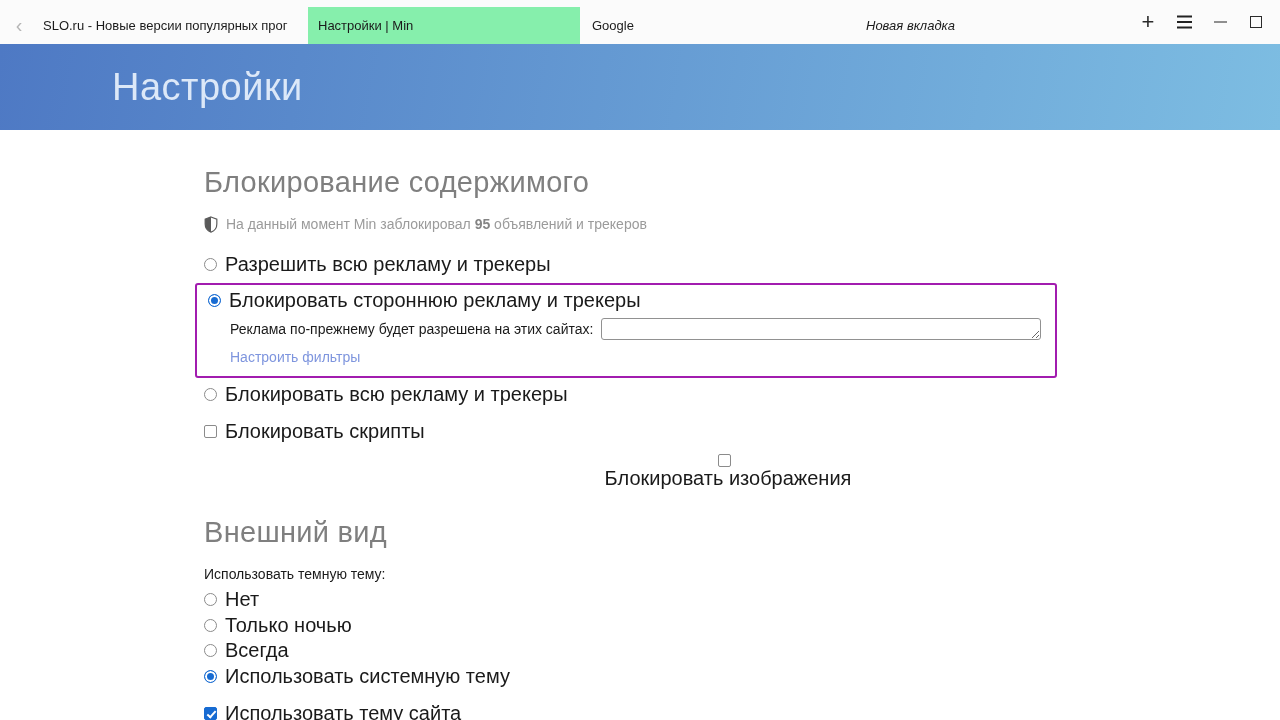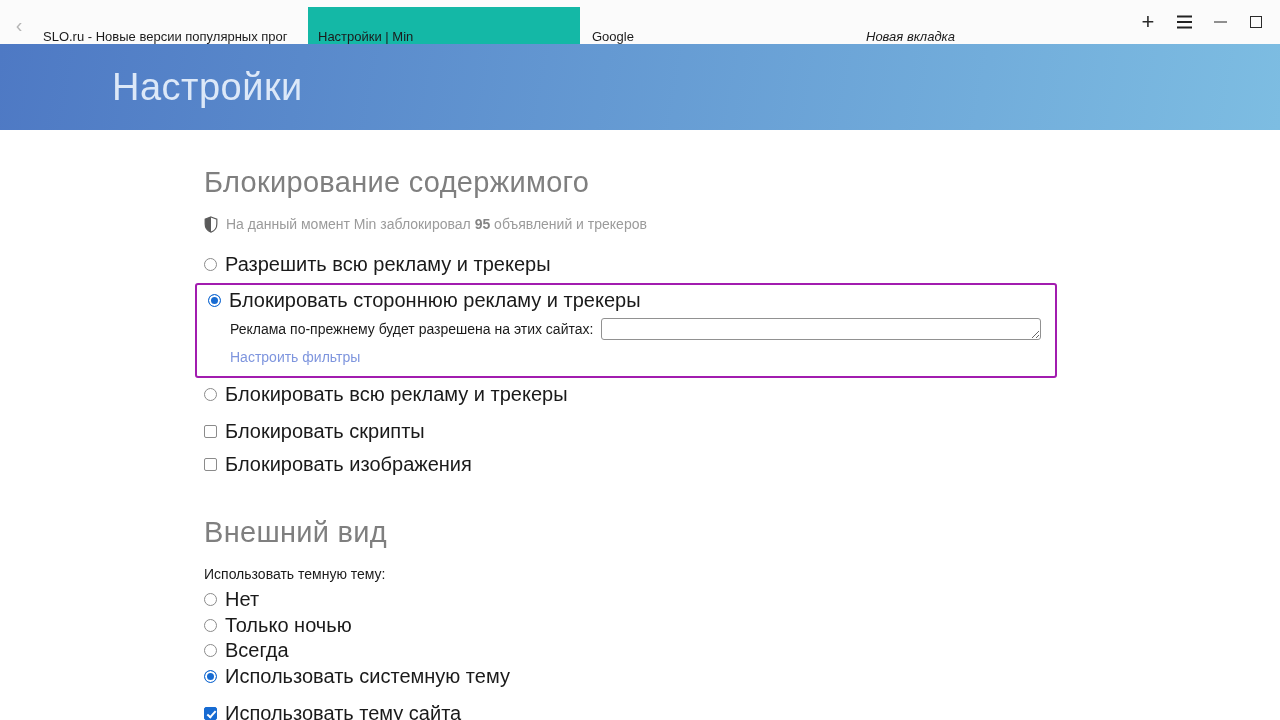--- a/index.html
+++ b/index.html
@@ -3,24 +3,24 @@
 <meta charset="utf-8">
 <style>
   * { box-sizing: border-box; margin: 0; padding: 0; }
   html,body { width:1280px; height:720px; overflow:hidden; background:#fff;
     font-family:"Liberation Sans", sans-serif; }
 
   
   .tabbar { height:44px; background:#fbfbfb; display:flex; align-items:flex-end; }
   .back-btn { width:38px; height:37px; display:flex; align-items:center; justify-content:center;
     color:#b5b5b5; font-size:20px; font-weight:400; cursor:default; }
-  .tab { height:37px; display:flex; align-items:flex-end; font-size:13px; color:#1b1b1b;
+  .tab { height:37px; display:flex; align-items:center; font-size:13px; color:#1b1b1b;
     white-space:nowrap; overflow:hidden; }
   .tab-1 { width:270px; padding-left:5px; }
-  .tab-2 { width:272px; padding-left:10px; background:#14b8a6; }
+  .tab-2 { width:272px; padding-left:10px; background:#86efac; }
   .tab-3 { width:272px; padding-left:12px; }
   .tab-4 { width:272px; padding-left:14px;font-style:italic; }
   .tab-actions { margin-left:auto; display:flex; align-items:center; height:44px; padding-right:6px; }
   .tb-btn { width:36px; height:37px; display:flex; align-items:center; justify-content:center; }
   .plus-glyph { font-size:22px; color:#2a2a2a; font-weight:400; line-height:1; }
   .menu-bars { width:15px; height:2.5px; background:#222;
     box-shadow:0 5.5px 0 #222, 0 -5.5px 0 #222; }
   .min-bar { width:13px; height:2px; background:#8f8f8f; }
   .max-box { width:12px; height:12px; border:1.5px solid #2a2a2a; background:transparent; }
 
@@ -57,21 +57,21 @@
   .panel-input-row { margin-top:7px; margin-left:22px; margin-right:0;
     display:flex; align-items:center; justify-content:space-between; height:24px; font-size:14px; }
   .exceptions-input { width:440px; height:22px; margin-right:14px; border:1px solid #919191;
     border-radius:3px; resize:both; font-family:"Liberation Sans",sans-serif; font-size:13px;
     padding:2px 4px; overflow:hidden; }
   .filters-link { margin-top:6px; margin-left:22px; height:20px; display:flex; align-items:center;
     font-size:14px; color:#7e95de; cursor:pointer; }
 
   .r-blockall { margin-top:6px; }
   .cb-scripts { margin-top:17px; }
-  .cb-images { margin-top:13px; }
+  .cb-images { margin-top:13px;flex-direction:column; }
 
   .dark-theme-label { margin-top:14px; height:20px; font-size:14px; display:flex; align-items:center; }
   .r-no { margin-top:5px; }
   .r-night { margin-top:6px; }
   .r-always { margin-top:5px; }
   .r-system { margin-top:6px; }
   .cb-sitetheme { margin-top:17px; }
 </style>
 </head>
 <body>

